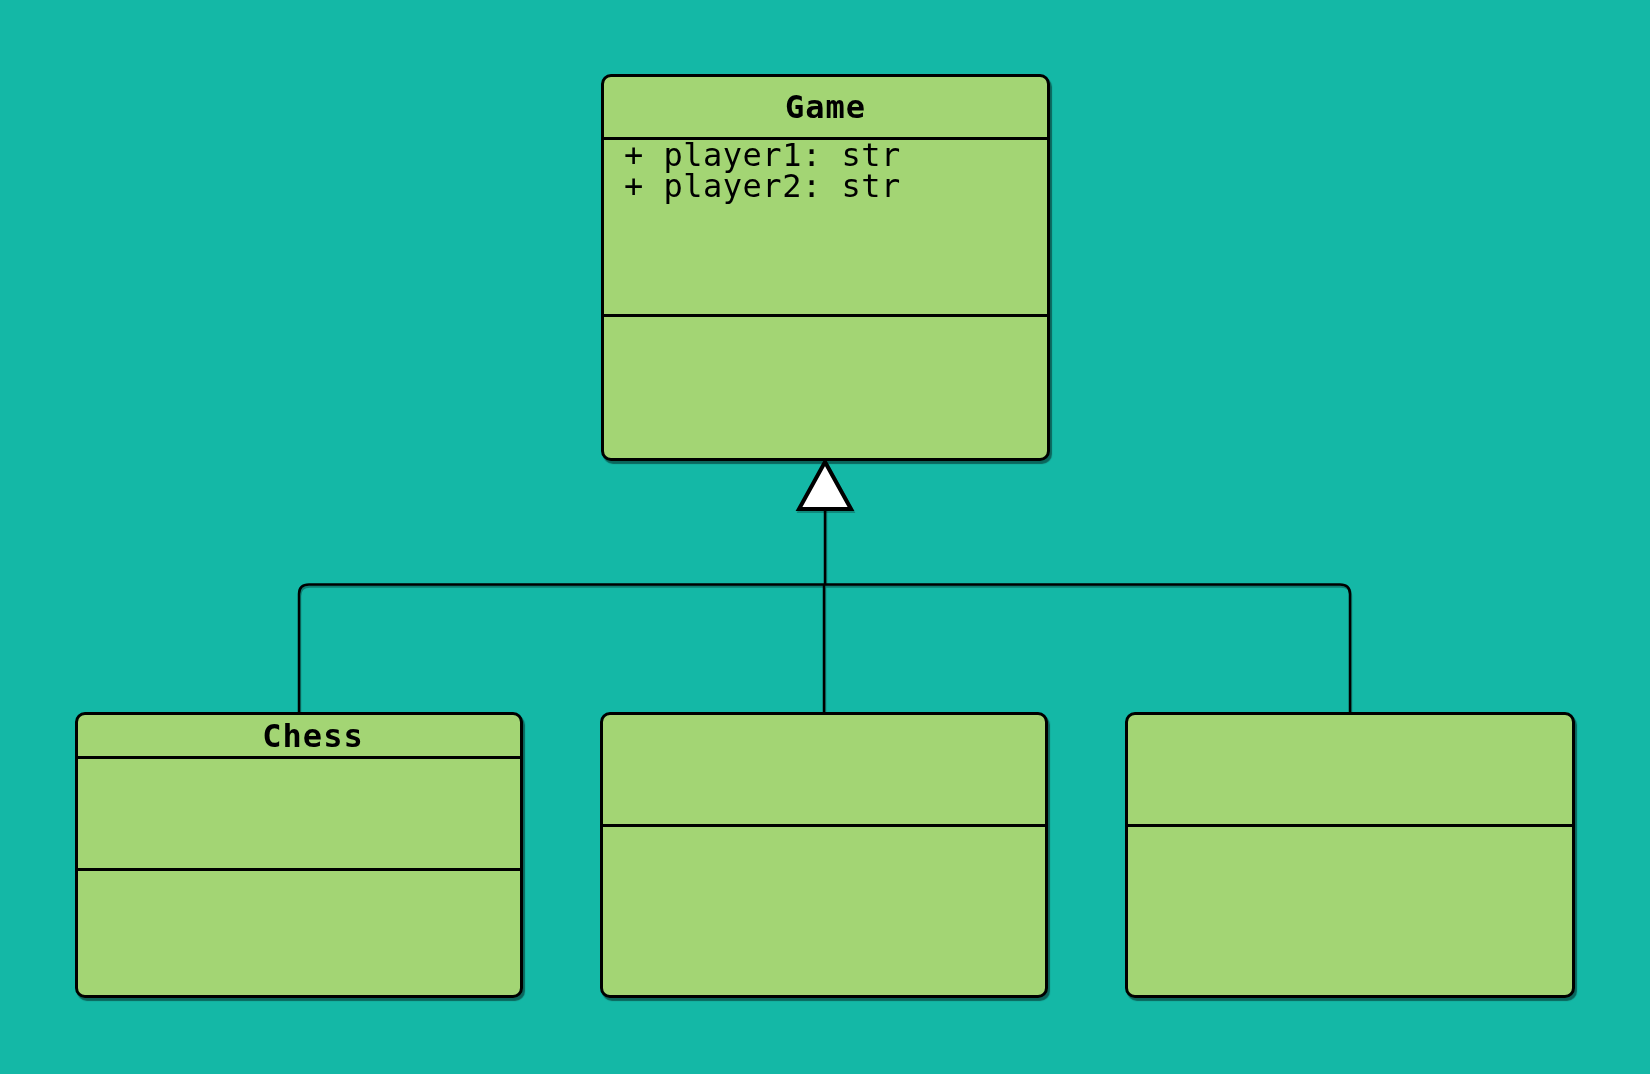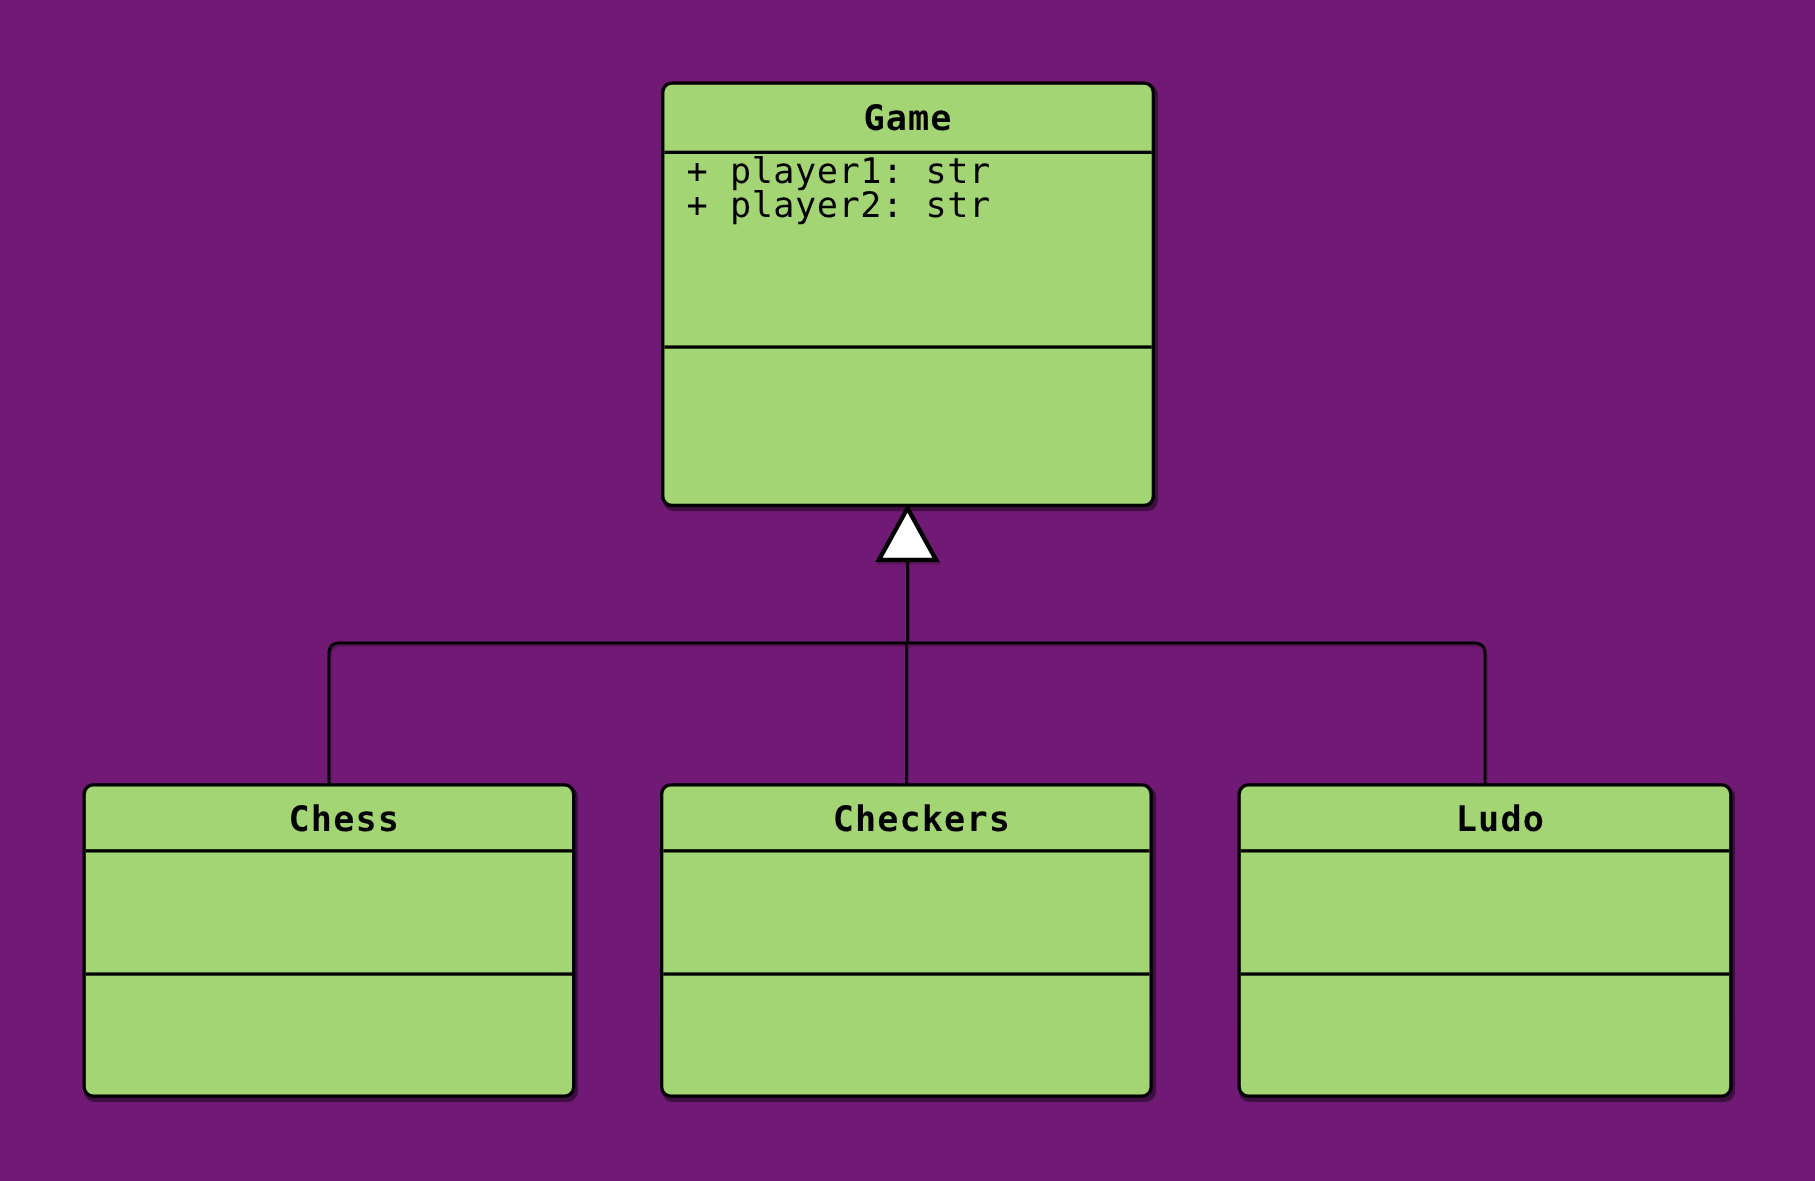--- a/index.html
+++ b/index.html
@@ -8,21 +8,21 @@
     width: 1650px;
     height: 1074px;
     background: #ffffff;
     overflow: hidden;
     font-family: "DejaVu Sans Mono", monospace;
   }
   #canvas {
     position: relative;
     width: 1650px;
     height: 1074px;
-    background: #701a75;
+    background: #14b8a6;
   }
   #connectors {
     position: absolute;
     left: 0;
     top: 0;
     pointer-events: none;
   }
   .cls {
     position: absolute;
     box-sizing: border-box;
@@ -65,21 +65,21 @@
     white-space: pre;
   }
   
   #box-game          { left: 601px; top: 74px;  width: 449px; height: 387px; }
   #box-game .cls-title   { height: 63px; }
   #box-game .cls-attrs   { height: 177px; }
   
   #box-chess         { left: 75px;   top: 712px; width: 448px; height: 286px; }
   #box-checkers      { left: 600px;  top: 712px; width: 448px; height: 286px; }
   #box-ludo          { left: 1125px; top: 712px; width: 450px; height: 286px; }
-  .child .cls-title  { height: 60px; padding-left: 28px; }
+  .child .cls-title  { height: 44px; padding-left: 28px; }
   .child .cls-attrs  { height: 112px; }
 </style>
 </head>
 <body>
 
 <div id="canvas">
 
   <svg id="connectors" width="1650" height="1074" viewBox="0 0 1650 1074">
     <g stroke="#000000" fill="none" stroke-width="2.5" style="filter: drop-shadow(1px 2px 0.5px rgba(0,0,0,0.3));">
 
@@ -101,24 +101,22 @@
     </div>
   </div>
 
   <div class="cls child" id="box-chess">
     <div class="cls-title">Chess</div>
     <div class="cls-attrs"></div>
     <div class="cls-methods"></div>
   </div>
 
   <div class="cls child" id="box-checkers">
-    <div class="cls-title">Checkers</div>
     <div class="cls-attrs"></div>
     <div class="cls-methods"></div>
   </div>
 
   <div class="cls child" id="box-ludo">
-    <div class="cls-title">Ludo</div>
     <div class="cls-attrs"></div>
     <div class="cls-methods"></div>
   </div>
 
 </div>
 
 </body></html>

